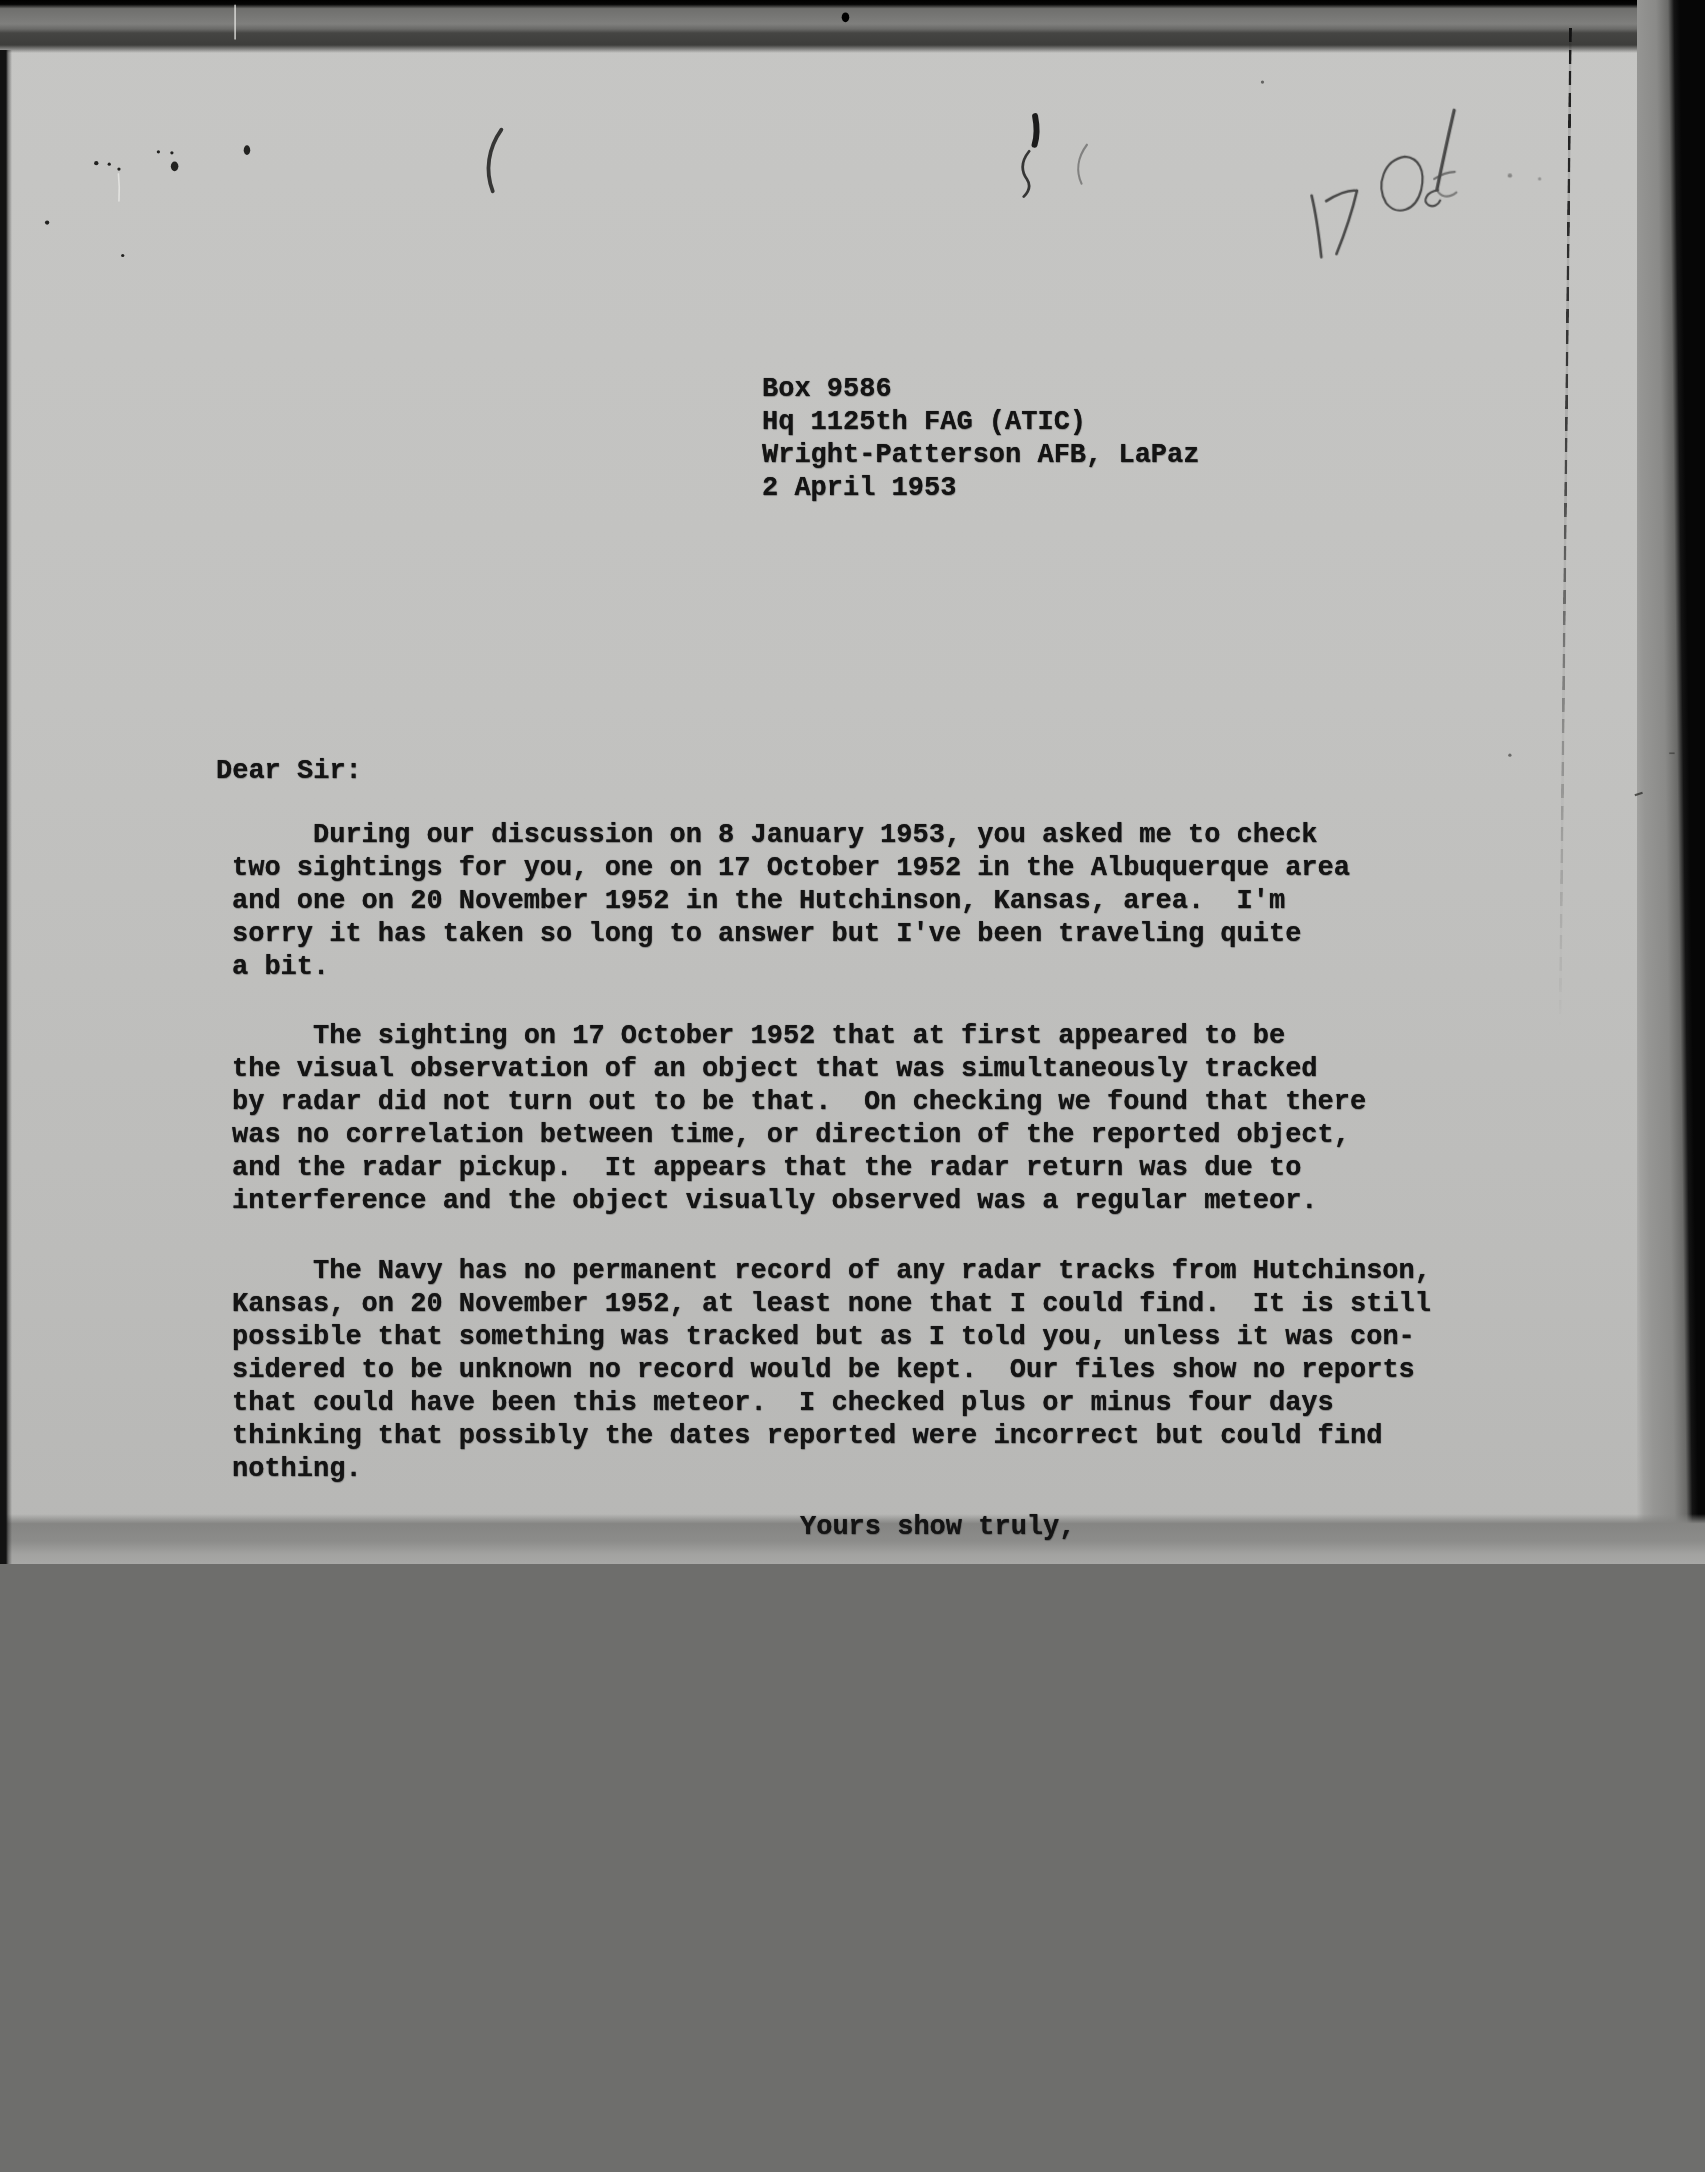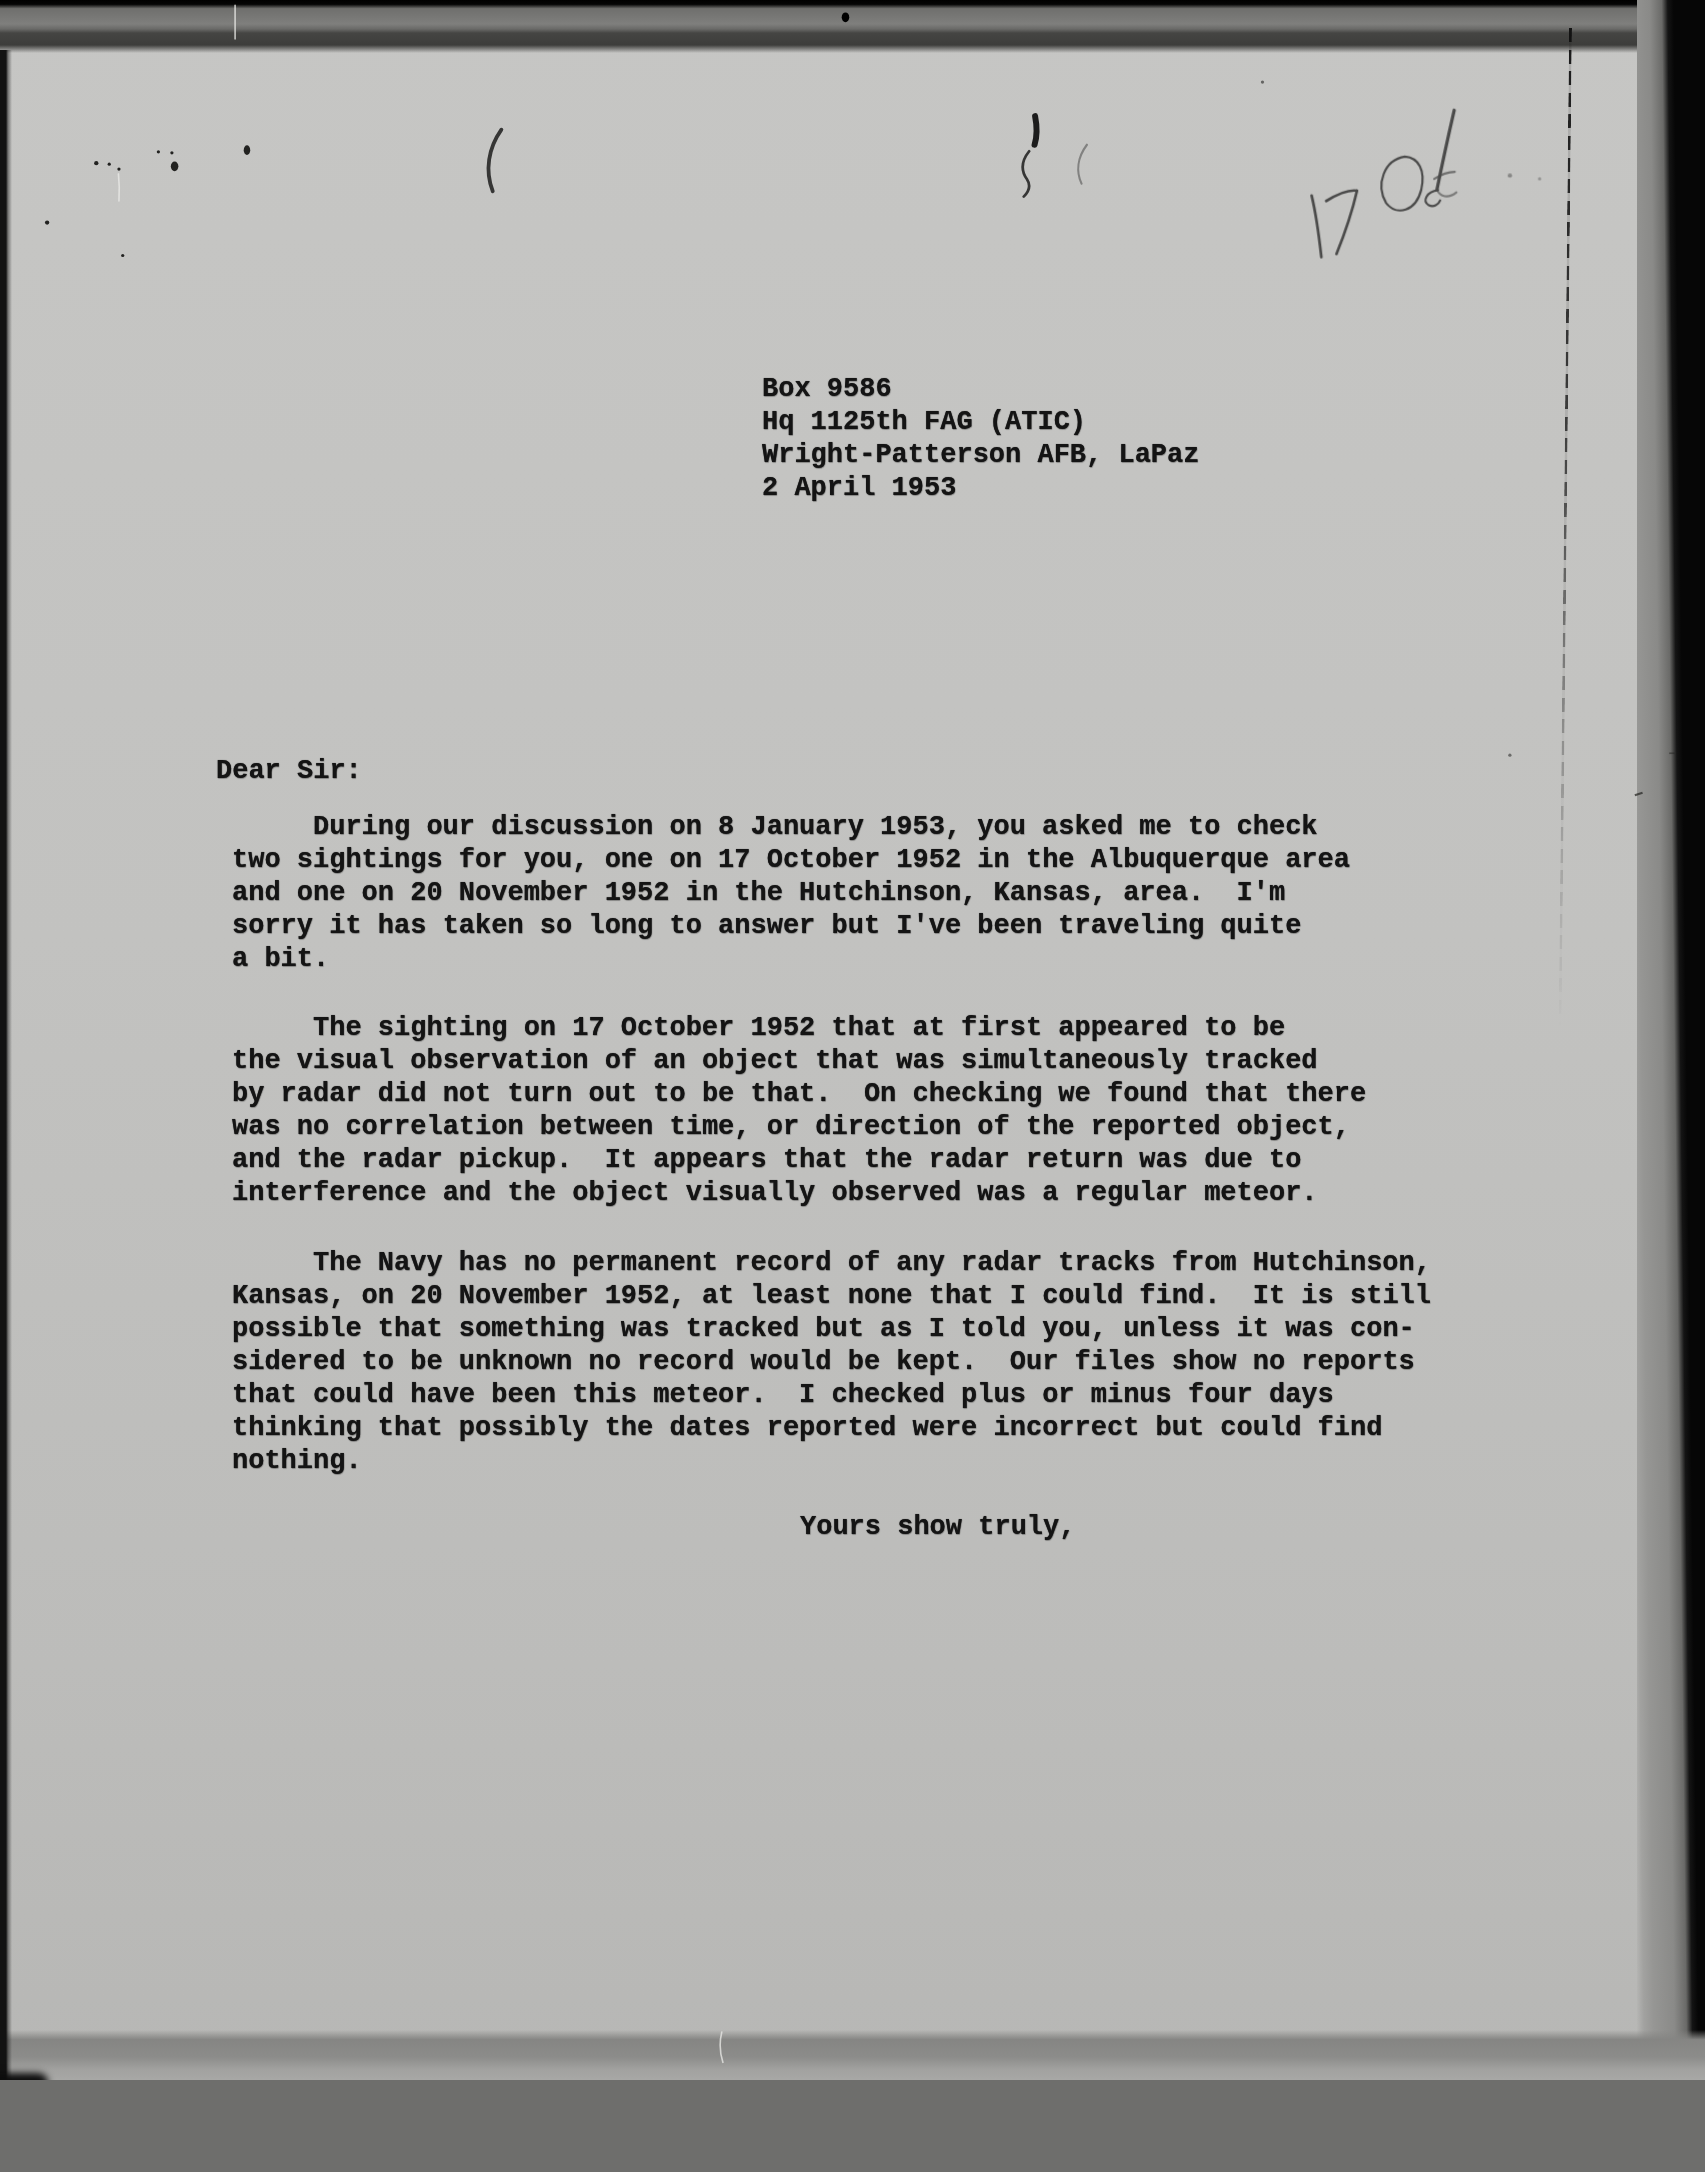--- a/index.html
+++ b/index.html
@@ -1,17 +1,17 @@
 <!DOCTYPE html>
 <html style="font-size:8.6px"><head>
 <meta charset="utf-8">
 <style>
   html,body{margin:0;padding:0;background:#6e6e6c;}
   .scan{
-    position:relative;width:1705px;height:2080px;overflow:hidden;
+    position:relative;width:1705px;height:1564px;overflow:hidden;
     background:linear-gradient(180deg,#c6c6c4 0%,#c2c2c0 45%,#bcbcba 80%,#b7b7b5 100%);
     font-family:"Liberation Mono",monospace;
   }
   
   .band-top{position:absolute;left:0;top:0;width:100%;height:59px;
     background:linear-gradient(180deg,#000 0px,#050505 4.3px,#6f6f6d 8.6px,#7f7f7d 24px,#6a6a68 29px,#454543 33px,#3d3d3b 45px,rgba(63,63,61,0) 53px);}
   .band-right{position:absolute;top:0;right:0;width:68px;height:100%;
     background:linear-gradient(89.3deg,rgba(190,190,188,0) 0px,rgba(158,158,156,.85) 7.6px,#969694 17.3px,#8a8a88 38px,#6a6a68 50px,#141414 56px,#060606 62px);}
   .band-bottom{position:absolute;left:0;bottom:0;width:100%;height:50px;
     background:linear-gradient(180deg,rgba(0,0,0,0) 0px,#858583 9.7px,#8c8c8a 27px,#a2a2a0 40px,#a8a8a6 50px);}
@@ -21,21 +21,21 @@
   
   .dashed-line{position:absolute;left:1569px;top:28px;width:2.7px;height:999px;
     background:repeating-linear-gradient(180deg,#101010 0px,#101010 14px,rgba(16,16,16,.15) 14px,rgba(16,16,16,.15) 21.6px);
     transform:rotate(0.6deg);transform-origin:top left;
     -webkit-mask-image:linear-gradient(180deg,rgba(0,0,0,.95) 0%,rgba(0,0,0,.75) 40%,rgba(0,0,0,.28) 72%,rgba(0,0,0,0) 100%);
     mask-image:linear-gradient(180deg,rgba(0,0,0,.95) 0%,rgba(0,0,0,.75) 40%,rgba(0,0,0,.28) 72%,rgba(0,0,0,0) 100%);}
   
   .typed{position:absolute;font-weight:700;font-size:27px;line-height:33px;color:#141414;
     white-space:pre;letter-spacing:0;
     text-shadow:0 0 0.9px rgba(10,10,10,.75),0.5px 0.5px 0.8px rgba(20,20,20,.28);}
-  .para .line:first-child{text-indent:81px;}
+  .para .line:first-child{text-indent:81px;margin-top:8px;}
   .marks{position:absolute;left:0;top:0;}
 </style>
 </head>
 <body>
 
 <div class="scan">
 
   <div class="band-top"></div>
   <div class="band-right"></div>
   <div class="band-bottom"></div>

